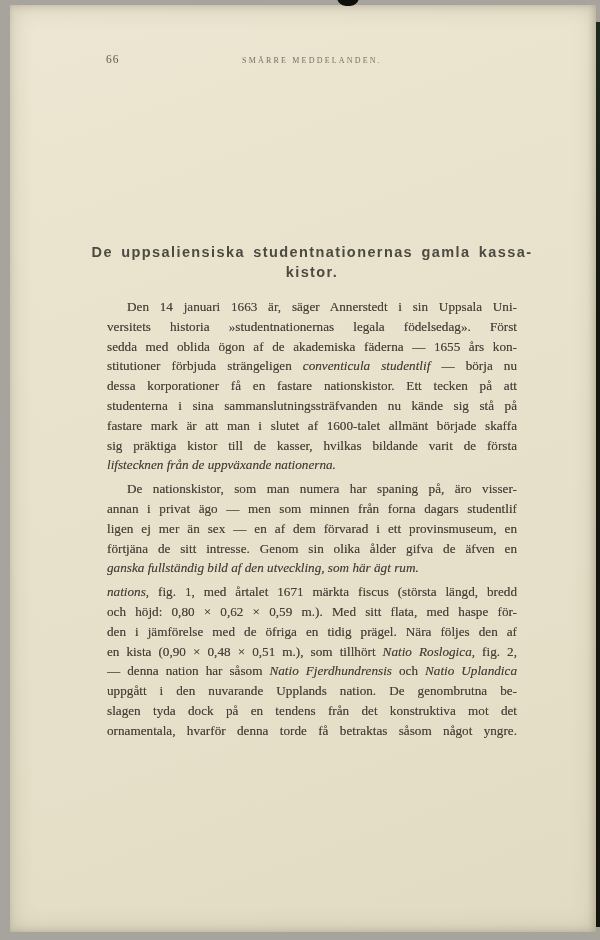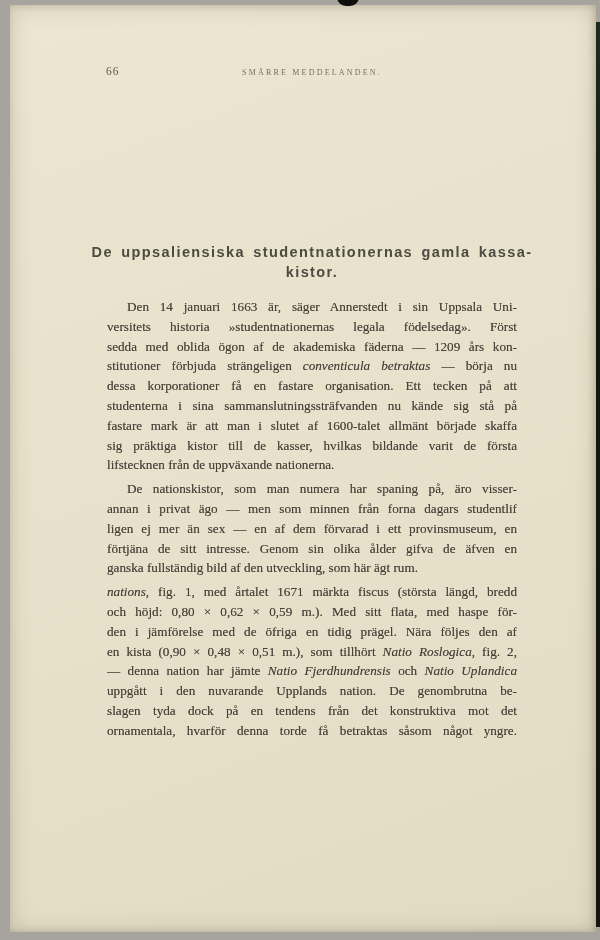--- a/index.html
+++ b/index.html
@@ -15,21 +15,21 @@
   }
   .scan-strip {
     position:absolute; right:0; top:22px; width:4px; height:905px;
     background:linear-gradient(180deg,#1c2b20 0%, #121712 30%, #15140f 100%);
   }
   .scan-blob {
     position:absolute; left:337px; top:-4px; width:22px; height:10px;
     background:#0e0e0c; border-radius:0 0 9px 9px;
   }
   .runhead {
-    position:absolute; top:60px; left:93px; width:418px; height:16px;
+    position:absolute; top:48px; left:93px; width:418px; height:16px;
   }
   .pageno {
     position:absolute; left:3px; top:0;
     font-size:11.5px; letter-spacing:1px; color:#5c574b;
   }
   .headtitle {
     position:absolute; left:0; right:0; top:3px; text-align:center;
     font-size:8px; letter-spacing:2.2px; color:#76705f;
   }
   .title {
@@ -42,21 +42,21 @@
     position:absolute; top:288px; left:93px; width:418px;
     font-size:13.2px; color:#45413a;
     text-shadow:0 0 0.5px rgba(70,62,45,0.55);
   }
   .para { margin:4px; }
   .line {
     height:19.8px; line-height:19.8px; overflow:hidden;
     text-align:justify; text-align-last:justify;
     white-space:nowrap;
   }
-  .line.endline { text-align-last:left; }
+  .line.endline { text-align-last:left;font-style:italic; }
   .line.indent { text-indent:20px; }
   .it { font-style:italic; }
 </style>
 </head>
 <body>
 
 <div class="paper">
 
   <div class="runhead">
     <span class="pageno">66</span>
@@ -65,41 +65,41 @@
 
   <div class="title">
     <div>De uppsaliensiska studentnationernas gamla kassa-</div>
     <div>kistor.</div>
   </div>
 
   <div class="bodytext" id="bodytext">
       <div class="para">
         <div class="line indent"><span>Den 14 januari 1663 är, säger Annerstedt i sin Uppsala Uni-</span></div>
         <div class="line"><span>versitets historia »studentnationernas legala födelsedag». Först</span></div>
-        <div class="line"><span>sedda med oblida ögon af de akademiska fäderna — 1209 års kon-</span></div>
-        <div class="line"><span>stitutioner förbjuda strängeligen </span><span class="it">conventicula betraktas</span><span> — börja nu</span></div>
-        <div class="line"><span>dessa korporationer få en fastare organisation. Ett tecken på att</span></div>
+        <div class="line"><span>sedda med oblida ögon af de akademiska fäderna — 1655 års kon-</span></div>
+        <div class="line"><span>stitutioner förbjuda strängeligen </span><span class="it">conventicula studentlif</span><span> — börja nu</span></div>
+        <div class="line"><span>dessa korporationer få en fastare nationskistor. Ett tecken på att</span></div>
         <div class="line"><span>studenterna i sina sammanslutningssträfvanden nu kände sig stå på</span></div>
         <div class="line"><span>fastare mark är att man i slutet af 1600-talet allmänt började skaffa</span></div>
         <div class="line"><span>sig präktiga kistor till de kasser, hvilkas bildande varit de första</span></div>
         <div class="line endline"><span>lifstecknen från de uppväxande nationerna.</span></div>
       </div>
       <div class="para">
         <div class="line indent"><span>De nationskistor, som man numera har spaning på, äro visser-</span></div>
         <div class="line"><span>annan i privat ägo — men som minnen från forna dagars studentlif</span></div>
         <div class="line"><span>ligen ej mer än sex — en af dem förvarad i ett provinsmuseum, en</span></div>
         <div class="line"><span>förtjäna de sitt intresse.  Genom sin olika ålder gifva de äfven en</span></div>
         <div class="line endline"><span>ganska fullständig bild af den utveckling, som här ägt rum.</span></div>
       </div>
       <div class="para">
         <div class="line"><span class="it">nations</span><span>, fig. 1, med årtalet 1671 märkta fiscus (största längd, bredd</span></div>
         <div class="line"><span>och höjd: 0,80 × 0,62 × 0,59 m.).  Med sitt flata, med haspe för-</span></div>
         <div class="line"><span>den i jämförelse med de öfriga en tidig prägel.  Nära följes den af</span></div>
         <div class="line"><span>en kista (0,90 × 0,48 × 0,51 m.), som tillhört </span><span class="it">Natio Roslogica</span><span>, fig. 2,</span></div>
-        <div class="line"><span>— denna nation har jämte </span><span class="it">Natio Fjerdhundrensis</span><span> och </span><span class="it">Natio Uplandica</span></div>
+        <div class="line"><span>— denna nation har såsom </span><span class="it">Natio Fjerdhundrensis</span><span> och </span><span class="it">Natio Uplandica</span></div>
         <div class="line"><span>uppgått i den nuvarande Upplands nation.  De genombrutna be-</span></div>
         <div class="line"><span>slagen tyda dock på en tendens från det konstruktiva mot det</span></div>
         <div class="line"><span>ornamentala, hvarför denna torde få betraktas såsom något yngre.</span></div>
       </div>
     </div>
 
 </div>
 
 <div class="scan-blob"></div>
 <div class="scan-strip"></div>

